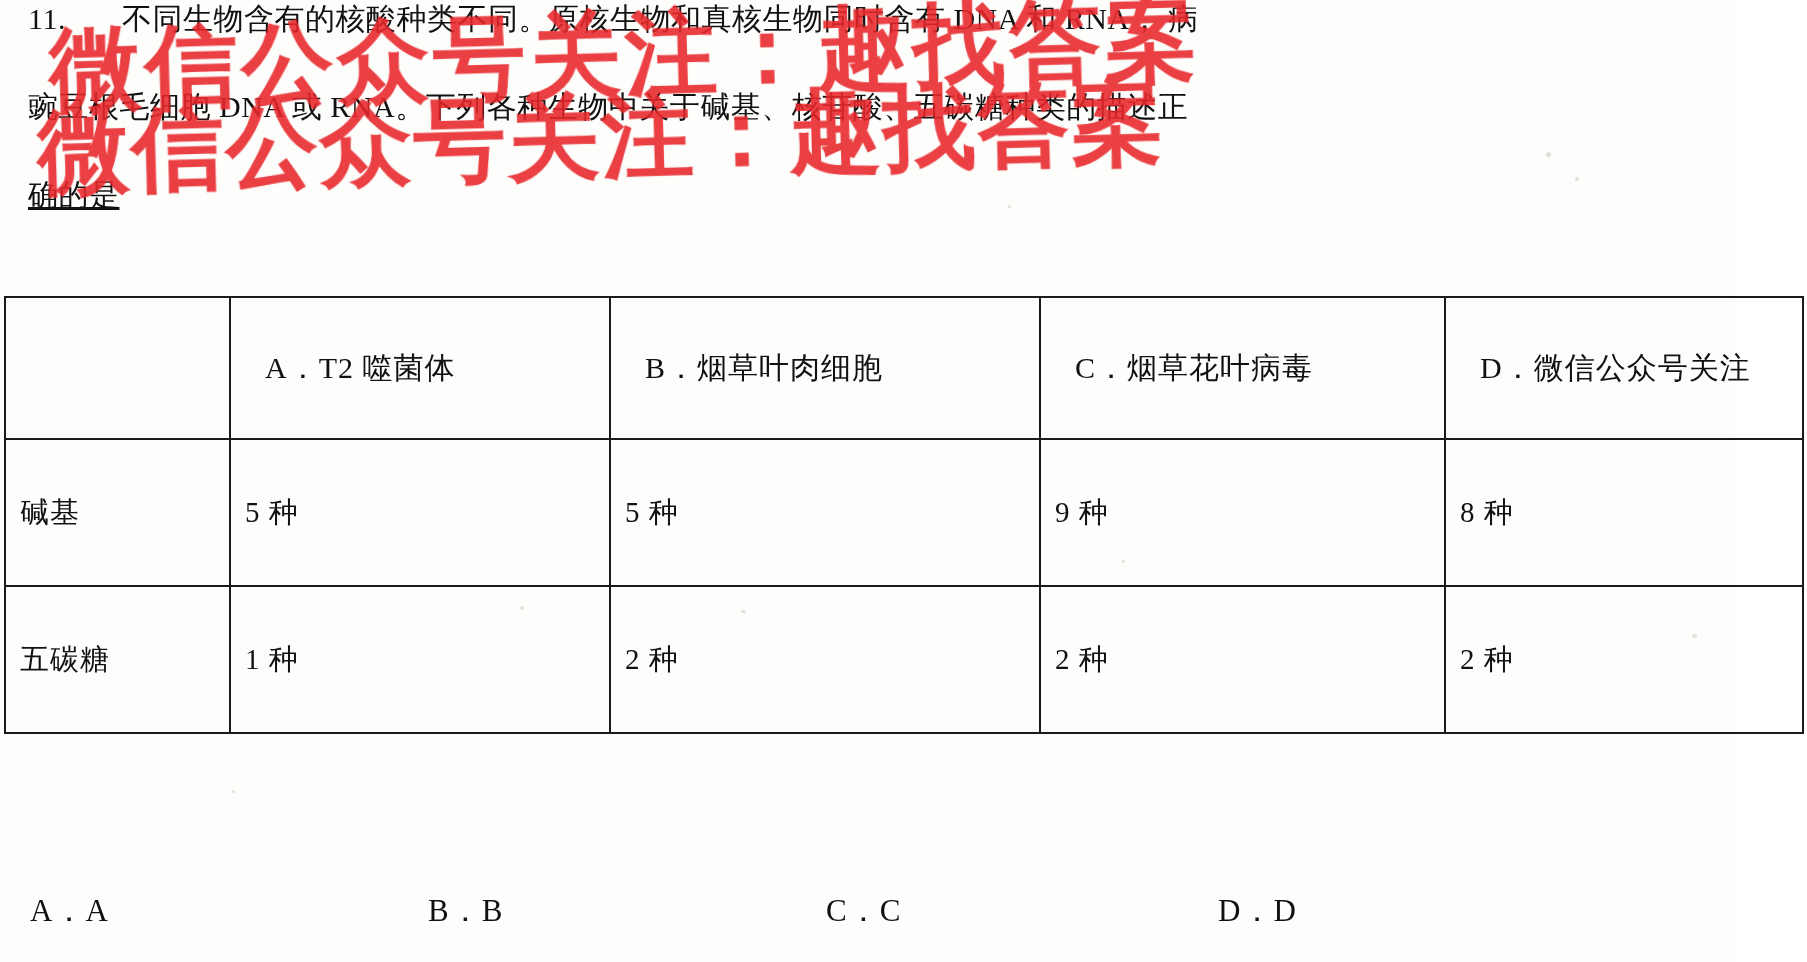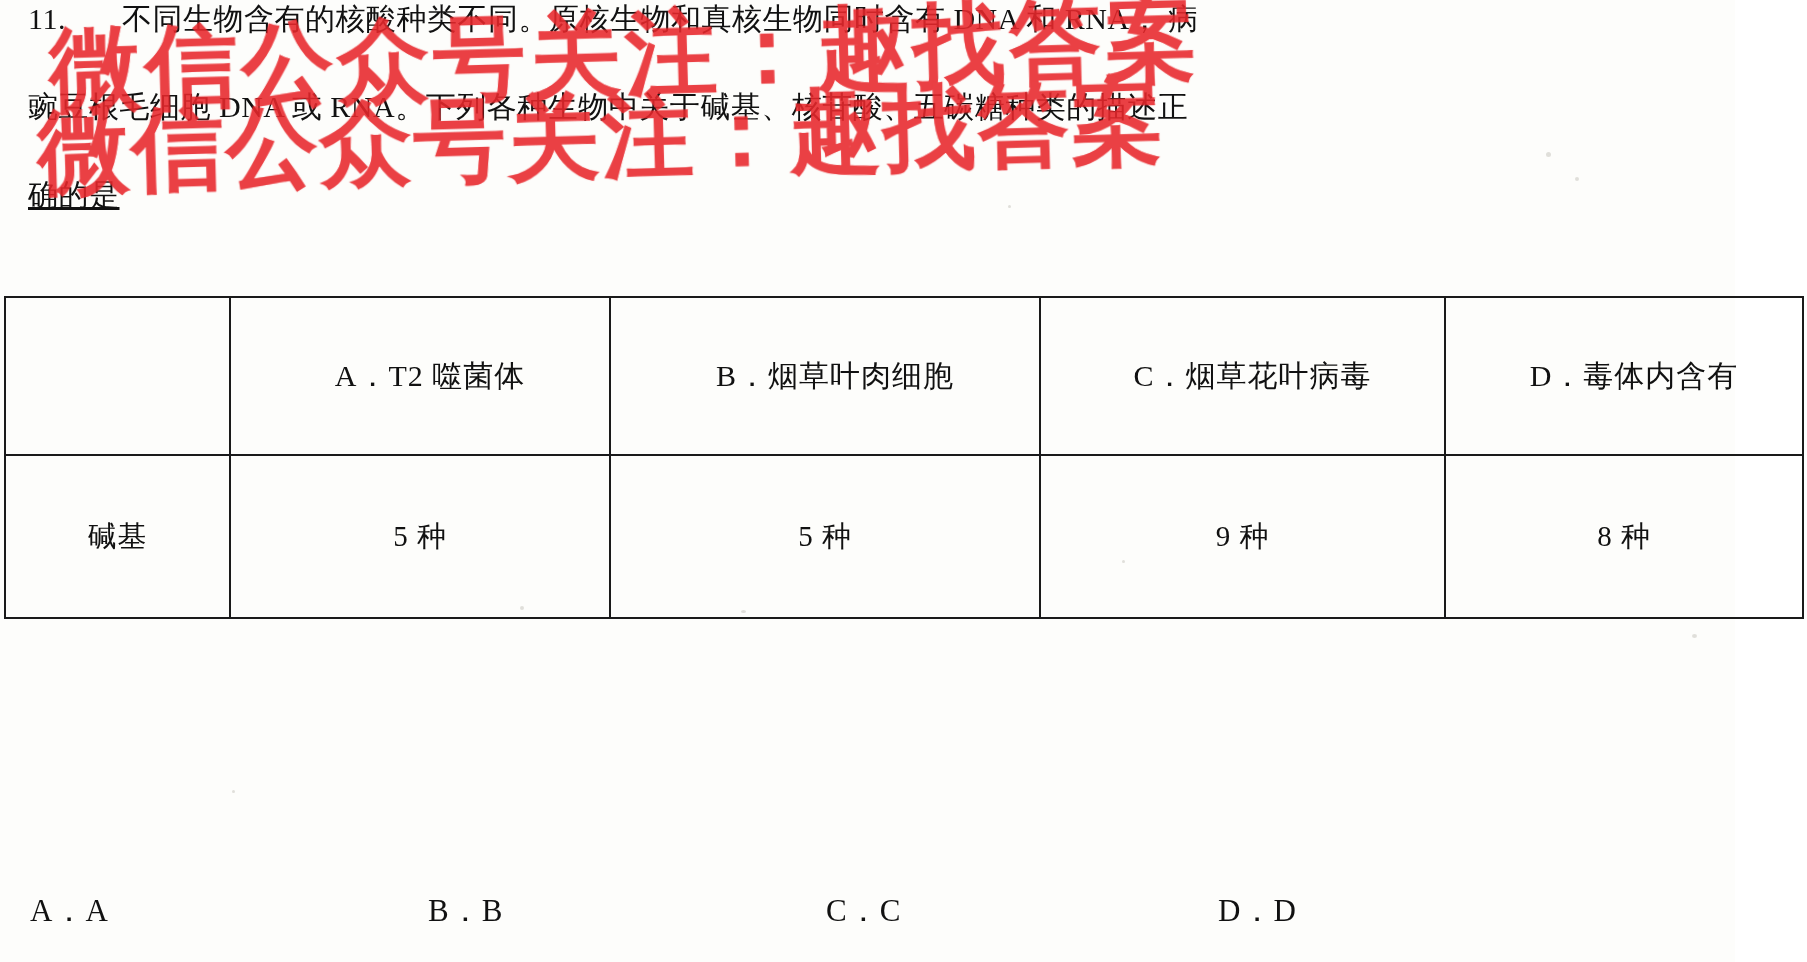--- a/index.html
+++ b/index.html
@@ -80,24 +80,24 @@
     position: absolute;
     left: 4px;
     top: 296px;
     width: 1798px;
     border-collapse: collapse;
     table-layout: fixed;
     font-size: 29px;
   }
   table.qtable td, table.qtable th {
     border: 2px solid #1a1a1a;
-    padding: 8px 14px;
+    padding: 0 14px;
     vertical-align: middle;
     font-weight: normal;
-    text-align: center;
+    text-align: left;
   }
   table.qtable thead td {
     height: 140px;
     font-size: 30px;
   }
   table.qtable thead td.hdr {
     padding-left: 34px;
     letter-spacing: 1px;
   }
   table.qtable tbody td {
@@ -180,31 +180,38 @@
         <col class="col2">
         <col class="col3">
         <col class="col4">
     </colgroup>
     <thead>
       <tr>
         <td class="hdr"></td>
         <td class="hdr">A．T2 噬菌体</td>
         <td class="hdr">B．烟草叶肉细胞</td>
         <td class="hdr">C．烟草花叶病毒</td>
-        <td class="hdr">D．毒体内含有</td>
+        <td class="hdr">D．微信公众号关注</td>
       </tr>
     </thead>
     <tbody>
       <tr>
         <td class="rowlabel">碱基</td>
         <td class="cell">5 种</td>
         <td class="cell">5 种</td>
         <td class="cell">9 种</td>
         <td class="cell">8 种</td>
       </tr>
+      <tr>
+        <td class="rowlabel">五碳糖</td>
+        <td class="cell">1 种</td>
+        <td class="cell">2 种</td>
+        <td class="cell">2 种</td>
+        <td class="cell">2 种</td>
+      </tr>
     </tbody>
   </table>
 
   <div class="options">
     <div class="opt opt-a">A．A</div>
     <div class="opt opt-b">B．B</div>
     <div class="opt opt-c">C．C</div>
     <div class="opt opt-d">D．D</div>
   </div>
 

